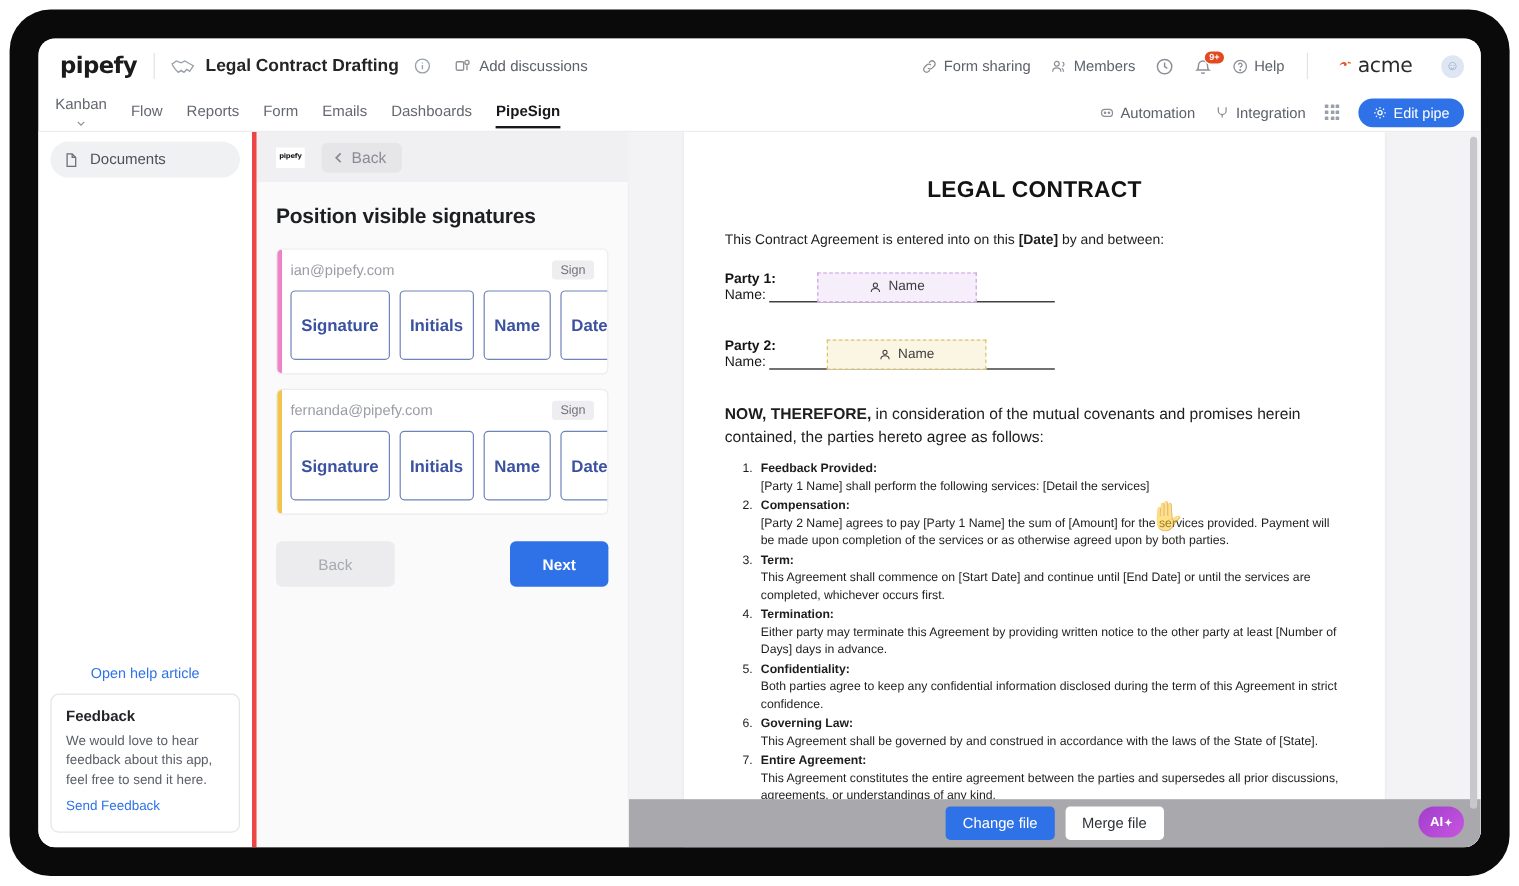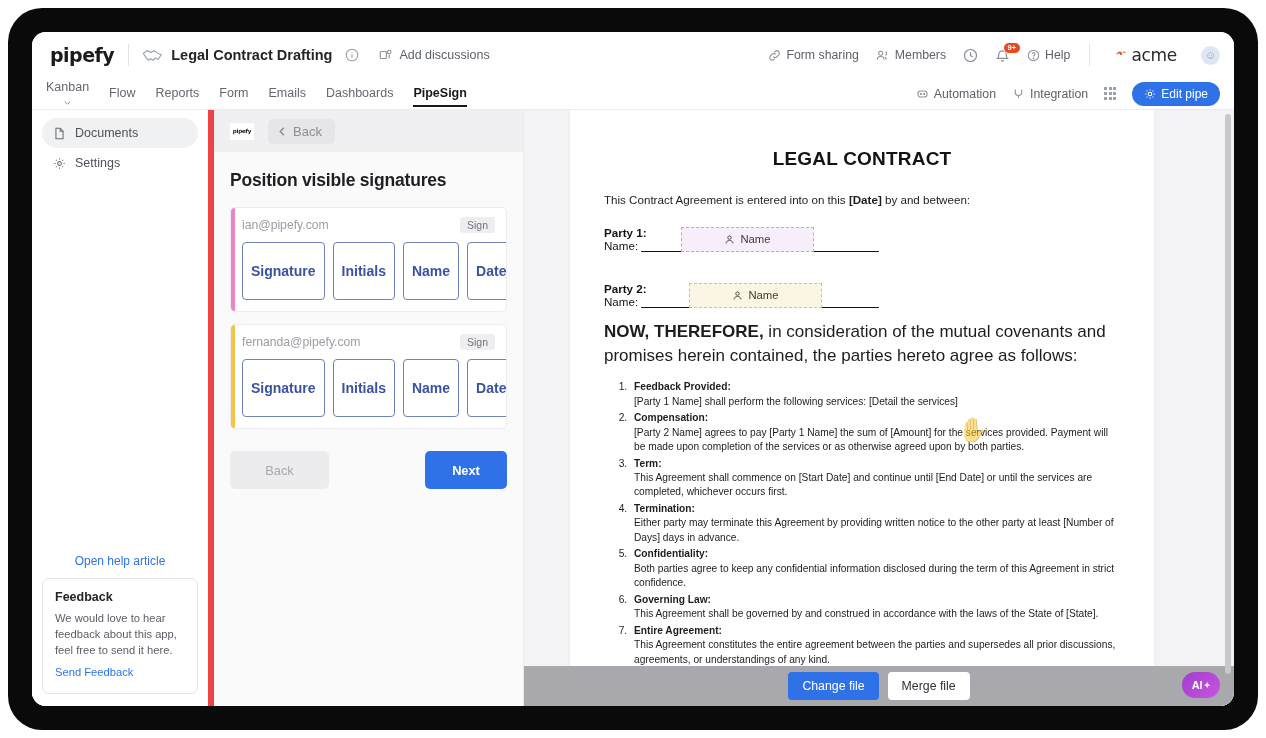--- a/index.html
+++ b/index.html
@@ -117,21 +117,21 @@
   
   .body-wrap {
     position: absolute; left: 0; top: 78px;
     width: 1202px; height: 596px; display: flex;
     background: #ffffff;
   }
 
   
   .sidebar {
     width: 182px; height: 100%;
-    border-right: 6px solid #ef4444;
+    border-right: 4px solid #ef4444;
     padding: 8px 10px 12px 10px;
     display: flex; flex-direction: column;
     background: #fff;
   }
   .side-item {
     display: flex; align-items: center; gap: 9px;
     padding: 8px 11px; border-radius: 18px;
     font-size: 12.5px; color: #4d515a; cursor: pointer;
   }
   .side-item.active { background: #f0f1f3; }
@@ -237,21 +237,21 @@
   .party-line .lead { margin-right: 3px; }
   .party-rule { flex: 1; border-bottom: 1.2px solid #141414; height: 13px; max-width: 238px; }
   .field-tag {
     position: absolute; display: flex; align-items: center;
     justify-content: center; gap: 5px;
     font-size: 11.3px; color: #3c3c3c;
     height: 25px; width: 133px;
   }
   .field-tag.f1 { background: #f6eefb; border: 1.3px dashed #c89fe0; left: 77px; top: 1px; }
   .field-tag.f2 { background: #fbf6e3; border: 1.3px dashed #dcc268; left: 85px; top: 1px; }
-  .doc-now { margin-top: 12px; font-size: 17px; color: #1d1d1d; line-height: 1.45; }
+  .doc-now { margin-top: 28px; font-size: 13px; color: #1d1d1d; line-height: 1.45; }
   .doc-ol { margin: 11px 0 0 26px; padding: 0; }
   .doc-ol > li { font-size: 10.2px; color: #1d1d1d; line-height: 1.42; margin-bottom: 2px; padding-left: 4px; }
   .doc-ol > li > .hd { font-weight: 700; font-size: 10.2px; }
   .doc-ol > li > .bd { display: block; }
   .hand-cursor {
     position: absolute; left: 388px; top: 306px;
     font-size: 24px; opacity: 0.55; pointer-events: none;
     filter: blur(0.4px);
   }
 
@@ -435,27 +435,20 @@
     <div class="body-wrap">
 
       <div class="sidebar">
         <div class="side-item active">
           <svg width="13" height="13" viewBox="0 0 16 16" fill="none" stroke="#6a6e76" stroke-width="1.3">
             <path d="M3.6 1.6h5.2l3.6 3.6v9.2H3.6z"></path>
               <path d="M8.8 1.6v3.6h3.6"></path>
           </svg>
           <span>Documents</span>
         </div>
-        <div class="side-item">
-          <svg width="13" height="13" viewBox="0 0 16 16" fill="none" stroke="#6a6e76" stroke-width="1.3">
-            <circle cx="8" cy="8" r="2.3"></circle>
-              <path d="M8 1.6v1.6M8 12.8v1.6M1.6 8h1.6M12.8 8h1.6M3.5 3.5l1.1 1.1M11.4 11.4l1.1 1.1M12.5 3.5l-1.1 1.1M4.6 11.4l-1.1 1.1"></path>
-          </svg>
-          <span>Settings</span>
-        </div>
 
         <div class="side-spacer"></div>
 
         <div class="help-link">Open help article</div>
         <div class="fb-card">
           <div class="fb-title">Feedback</div>
           <div class="fb-text">We would love to hear feedback about this app, feel free to send it here.</div>
           <span class="fb-send">Send Feedback</span>
         </div>
       </div>

